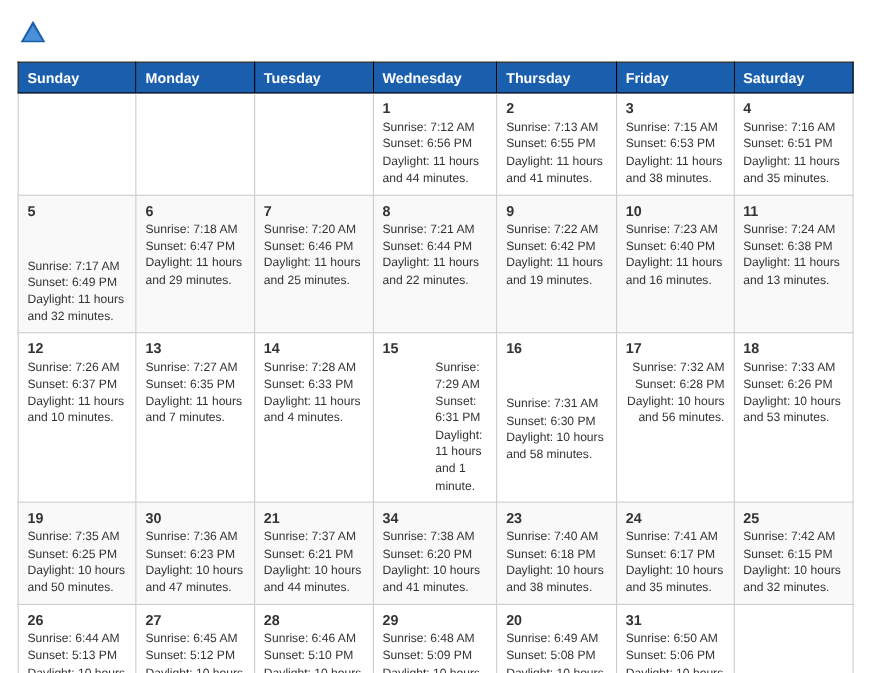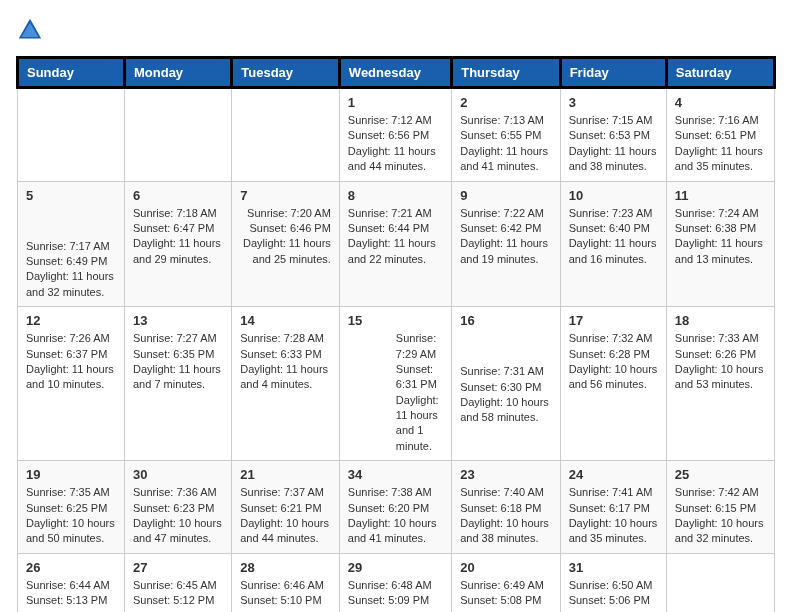--- a/index.html
+++ b/index.html
@@ -56,21 +56,21 @@
       width: 100%;
       border-collapse: collapse;
       border: 1px solid #ccc;
     }
     .calendar th {
       background-color: #1a5fad;
       color: #fff;
       text-align: left;
       padding: 6px 8px;
       font-size: 13px;
-      border: 3px solid #000000;
+      border: 1px solid #000000;
     }
     .calendar td {
       vertical-align: top;
       padding: 6px 8px;
       border: 1px solid #ccc;
       width: 113px;
       min-height: 80px;
       font-size: 11px;
       color: #333;
       background: #fff;
@@ -163,21 +163,21 @@
 Daylight: 11 hours and 32 minutes.</div>
         </td>
         <td>
           <span class="day-number">6</span>
           <div class="day-info" style="white-space: pre-line;">Sunrise: 7:18 AM
 Sunset: 6:47 PM
 Daylight: 11 hours and 29 minutes.</div>
         </td>
         <td>
           <span class="day-number">7</span>
-          <div class="day-info" style="white-space: pre-line; text-align: right;">Sunrise: 7:20 AM
+          <div class="day-info" style="white-space: pre-line;">Sunrise: 7:20 AM
 Sunset: 6:46 PM
 Daylight: 11 hours and 25 minutes.</div>
         </td>
         <td>
           <span class="day-number">8</span>
           <div class="day-info" style="white-space: pre-line;">Sunrise: 7:21 AM
 Sunset: 6:44 PM
 Daylight: 11 hours and 22 minutes.</div>
         </td>
         <td>
@@ -225,21 +225,21 @@
 Daylight: 11 hours and 1 minute.</div>
         </td>
         <td>
           <span class="day-number">16</span>
           <div class="day-info" style="white-space: pre-line; margin-top: 36px;">Sunrise: 7:31 AM
 Sunset: 6:30 PM
 Daylight: 10 hours and 58 minutes.</div>
         </td>
         <td>
           <span class="day-number">17</span>
-          <div class="day-info" style="white-space: pre-line;">Sunrise: 7:32 AM
+          <div class="day-info" style="white-space: pre-line; text-align: right;">Sunrise: 7:32 AM
 Sunset: 6:28 PM
 Daylight: 10 hours and 56 minutes.</div>
         </td>
         <td>
           <span class="day-number">18</span>
           <div class="day-info" style="white-space: pre-line;">Sunrise: 7:33 AM
 Sunset: 6:26 PM
 Daylight: 10 hours and 53 minutes.</div>
         </td>
       </tr>

